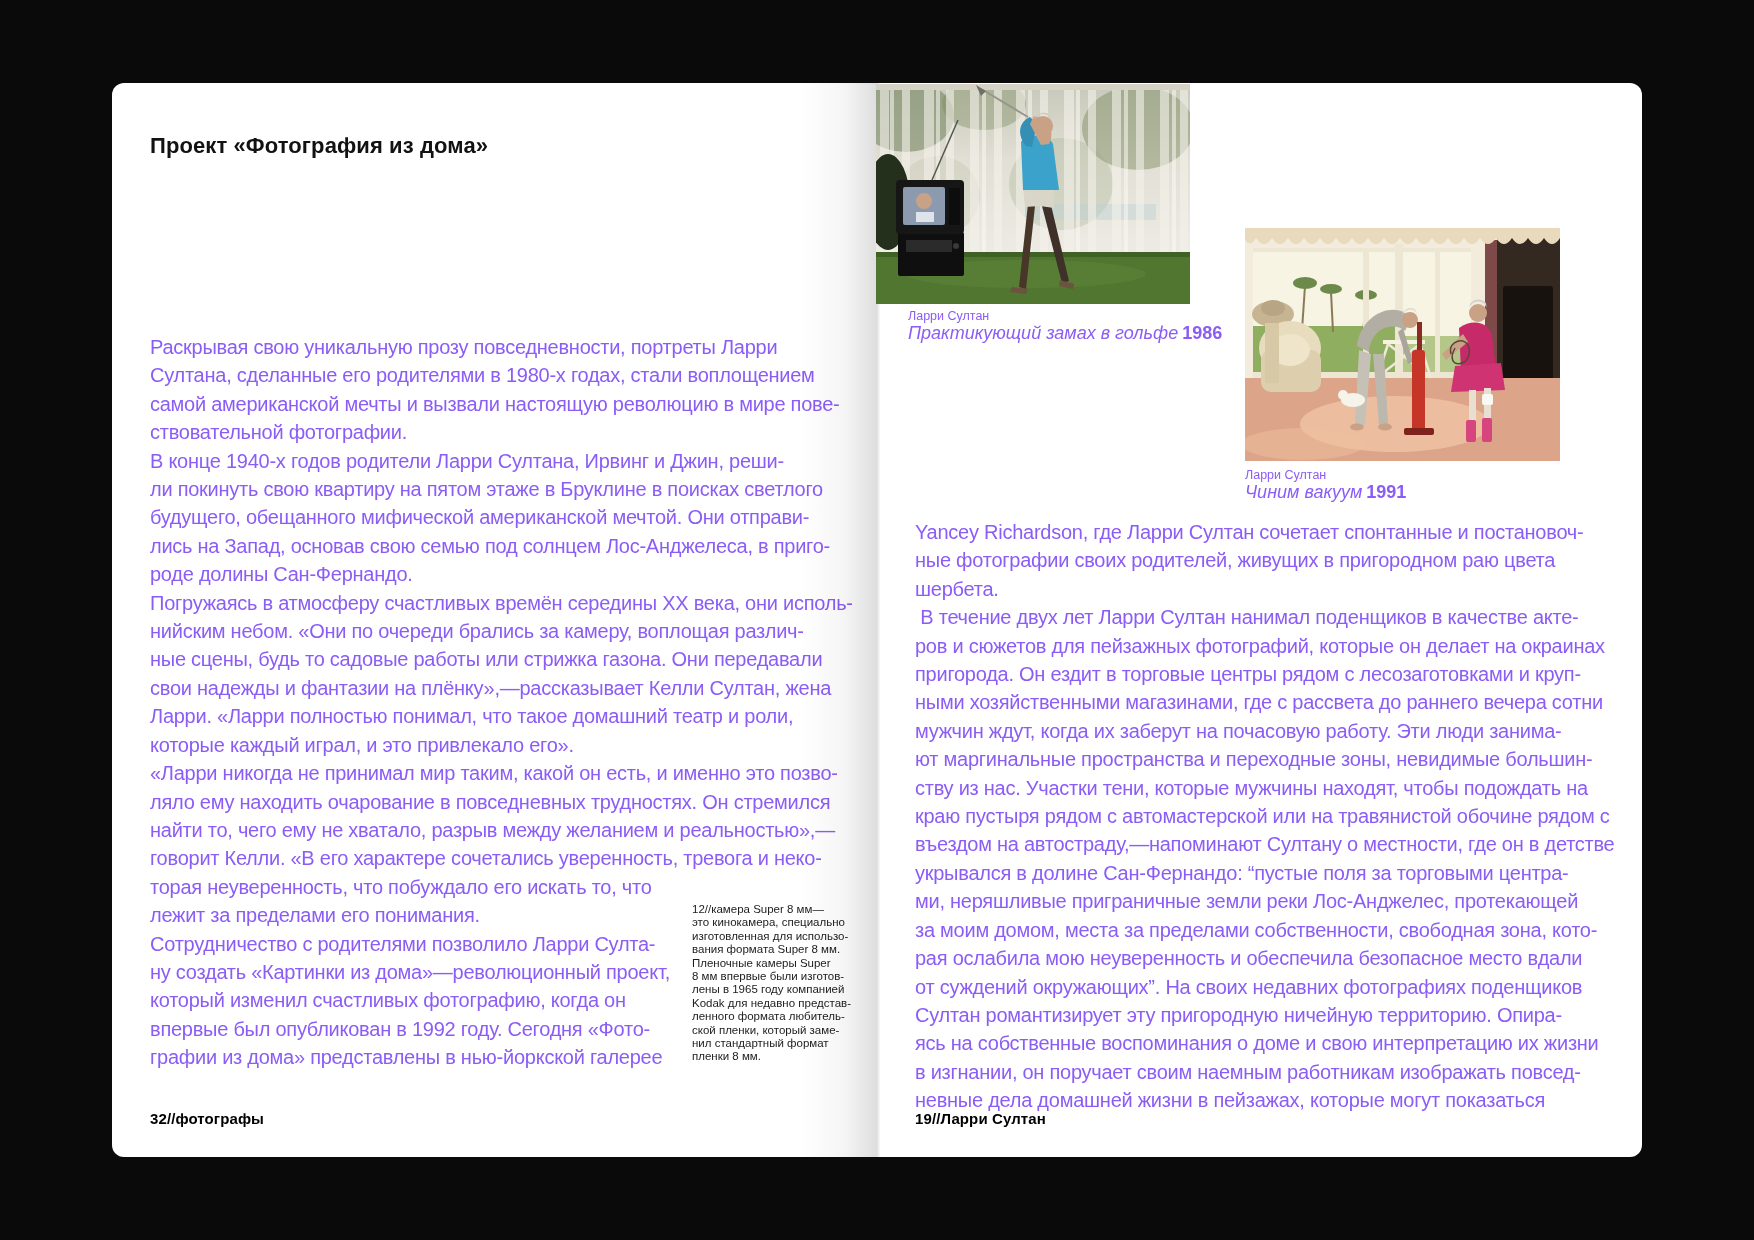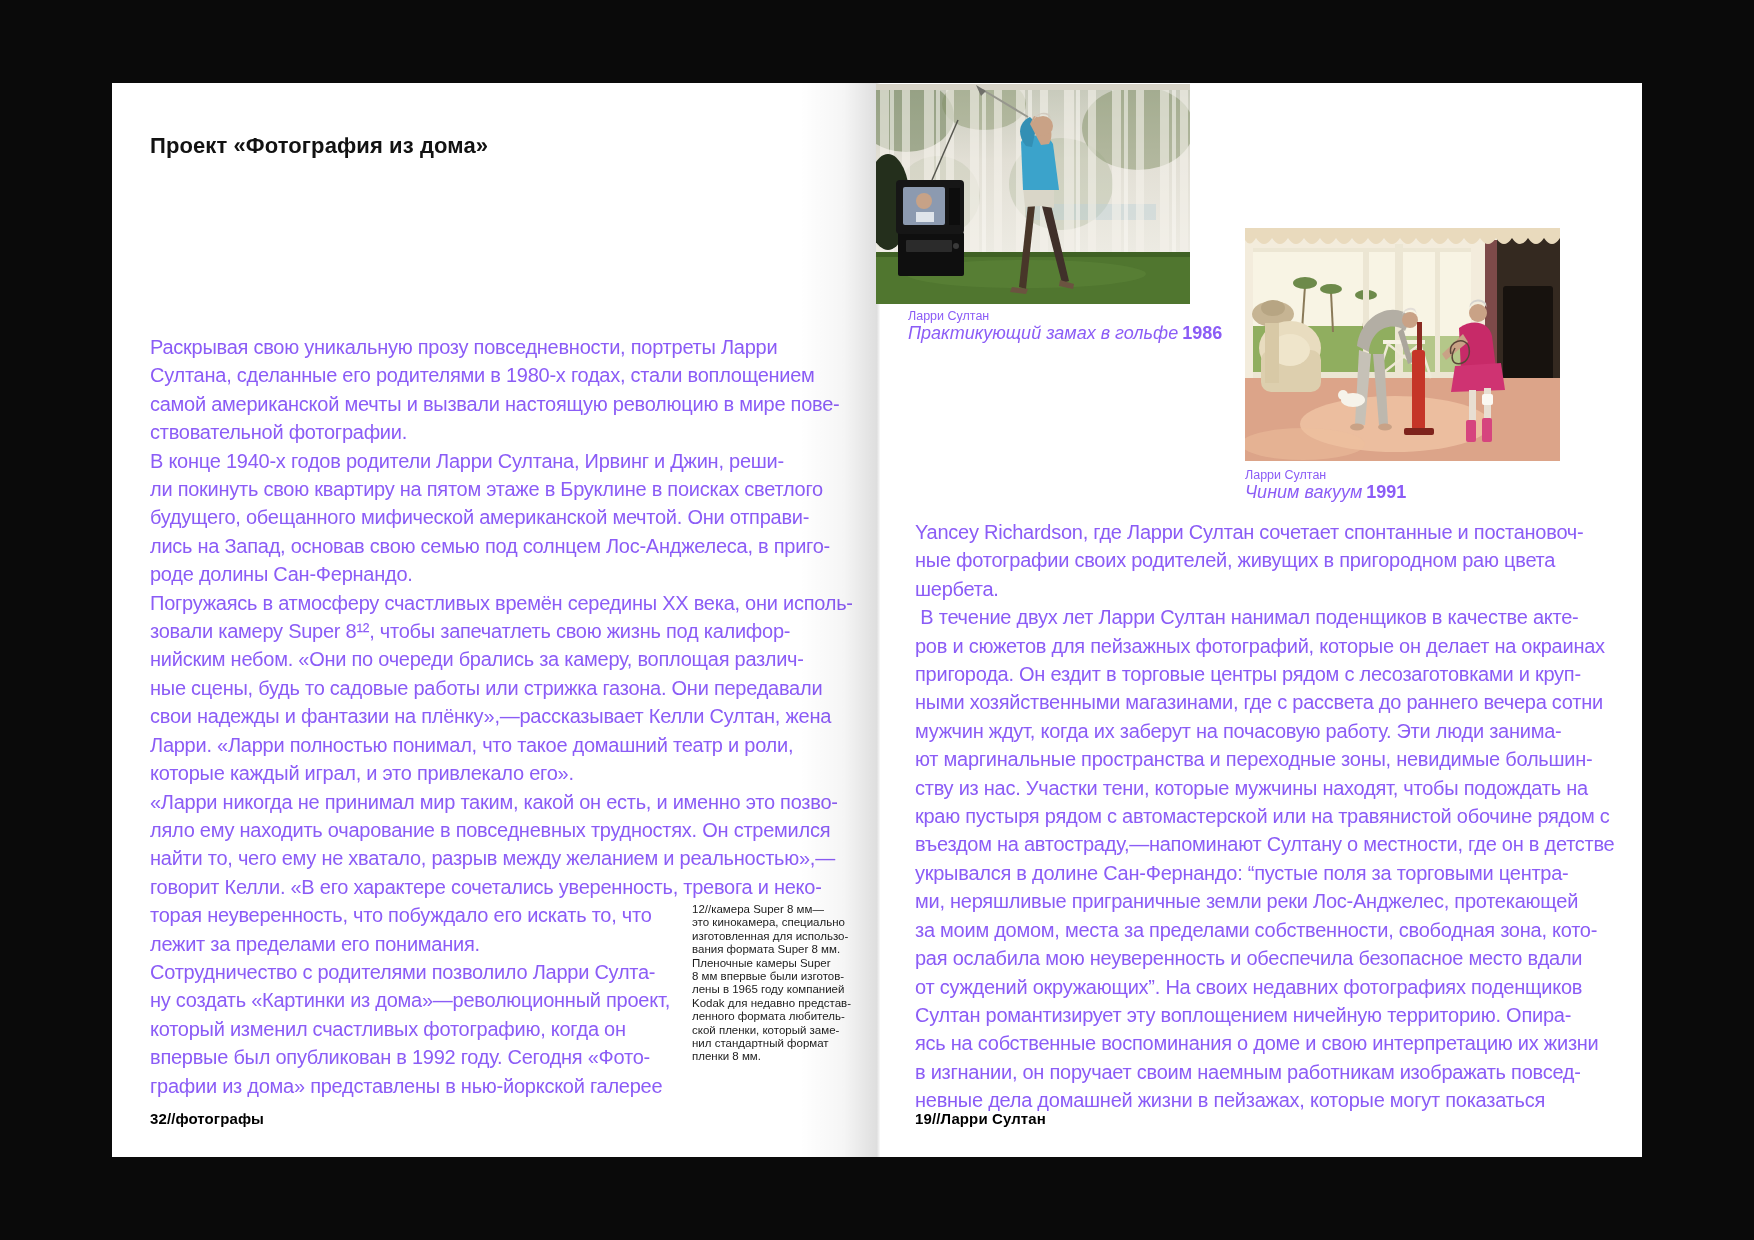--- a/index.html
+++ b/index.html
@@ -6,20 +6,21 @@
   body{
     width:1754px;height:1240px;
     background:#0a0a0a;
     font-family:"Liberation Sans", sans-serif;
     position:relative;
     overflow:hidden;
   }
   .spread{
     position:absolute;left:112px;top:83px;width:1530px;height:1074px;
     background:#ffffff;
+    border-radius:12px;
   }
   .gutter{
     position:absolute;left:688px;top:0;width:80px;height:1074px;
     background:linear-gradient(90deg, rgba(0,0,0,0) 0%, rgba(0,0,0,0.04) 55%, rgba(0,0,0,0.13) 96%, rgba(0,0,0,0.02) 100%);
     pointer-events:none;
   }
   .article-title{
     position:absolute;left:38px;top:50px;
     font-size:22px;font-weight:700;color:#121212;letter-spacing:0.1px;
   }
@@ -62,21 +63,20 @@
       <div class="tline">Раскрывая свою уникальную прозу повседневности, портреты Ларри</div>
       <div class="tline">Султана, сделанные его родителями в 1980-х годах, стали воплощением</div>
       <div class="tline">самой американской мечты и вызвали настоящую революцию в мире пове-</div>
       <div class="tline">ствовательной фотографии.</div>
       <div class="tline">В конце 1940-х годов родители Ларри Султана, Ирвинг и Джин, реши-</div>
       <div class="tline">ли покинуть свою квартиру на пятом этаже в Бруклине в поисках светлого</div>
       <div class="tline">будущего, обещанного мифической американской мечтой. Они отправи-</div>
       <div class="tline">лись на Запад, основав свою семью под солнцем Лос-Анджелеса, в приго-</div>
       <div class="tline">роде долины Сан-Фернандо.</div>
       <div class="tline">Погружаясь в атмосферу счастливых времён середины XX века, они исполь-</div>
-      <div class="tline">зовали камеру Super 8¹², чтобы запечатлеть свою жизнь под калифор-</div>
       <div class="tline">нийским небом. «Они по очереди брались за камеру, воплощая различ-</div>
       <div class="tline">ные сцены, будь то садовые работы или стрижка газона. Они передавали</div>
       <div class="tline">свои надежды и фантазии на плёнку»,—рассказывает Келли Султан, жена</div>
       <div class="tline">Ларри. «Ларри полностью понимал, что такое домашний театр и роли,</div>
       <div class="tline">которые каждый играл, и это привлекало его».</div>
       <div class="tline">«Ларри никогда не принимал мир таким, какой он есть, и именно это позво-</div>
       <div class="tline">ляло ему находить очарование в повседневных трудностях. Он стремился</div>
       <div class="tline">найти то, чего ему не хватало, разрыв между желанием и реальностью»,—</div>
       <div class="tline">говорит Келли. «В его характере сочетались уверенность, тревога и неко-</div>
       <div class="tline">торая неуверенность, что побуждало его искать то, что</div>
@@ -270,21 +270,21 @@
       <div class="tline">мужчин ждут, когда их заберут на почасовую работу. Эти люди занима-</div>
       <div class="tline">ют маргинальные пространства и переходные зоны, невидимые большин-</div>
       <div class="tline">ству из нас. Участки тени, которые мужчины находят, чтобы подождать на</div>
       <div class="tline">краю пустыря рядом с автомастерской или на травянистой обочине рядом с</div>
       <div class="tline">въездом на автостраду,—напоминают Султану о местности, где он в детстве</div>
       <div class="tline">укрывался в долине Сан-Фернандо: “пустые поля за торговыми центра-</div>
       <div class="tline">ми, неряшливые приграничные земли реки Лос-Анджелес, протекающей</div>
       <div class="tline">за моим домом, места за пределами собственности, свободная зона, кото-</div>
       <div class="tline">рая ослабила мою неуверенность и обеспечила безопасное место вдали</div>
       <div class="tline">от суждений окружающих”. На своих недавних фотографиях поденщиков</div>
-      <div class="tline">Султан романтизирует эту воплощением ничейную территорию. Опира-</div>
+      <div class="tline">Султан романтизирует эту пригородную ничейную территорию. Опира-</div>
       <div class="tline">ясь на собственные воспоминания о доме и свою интерпретацию их жизни</div>
       <div class="tline">в изгнании, он поручает своим наемным работникам изображать повсед-</div>
       <div class="tline">невные дела домашней жизни в пейзажах, которые могут показаться</div>
     </div>
 
   <div class="pagenum right">19//Ларри Султан</div>
 
 </div>
 
 </body></html>

